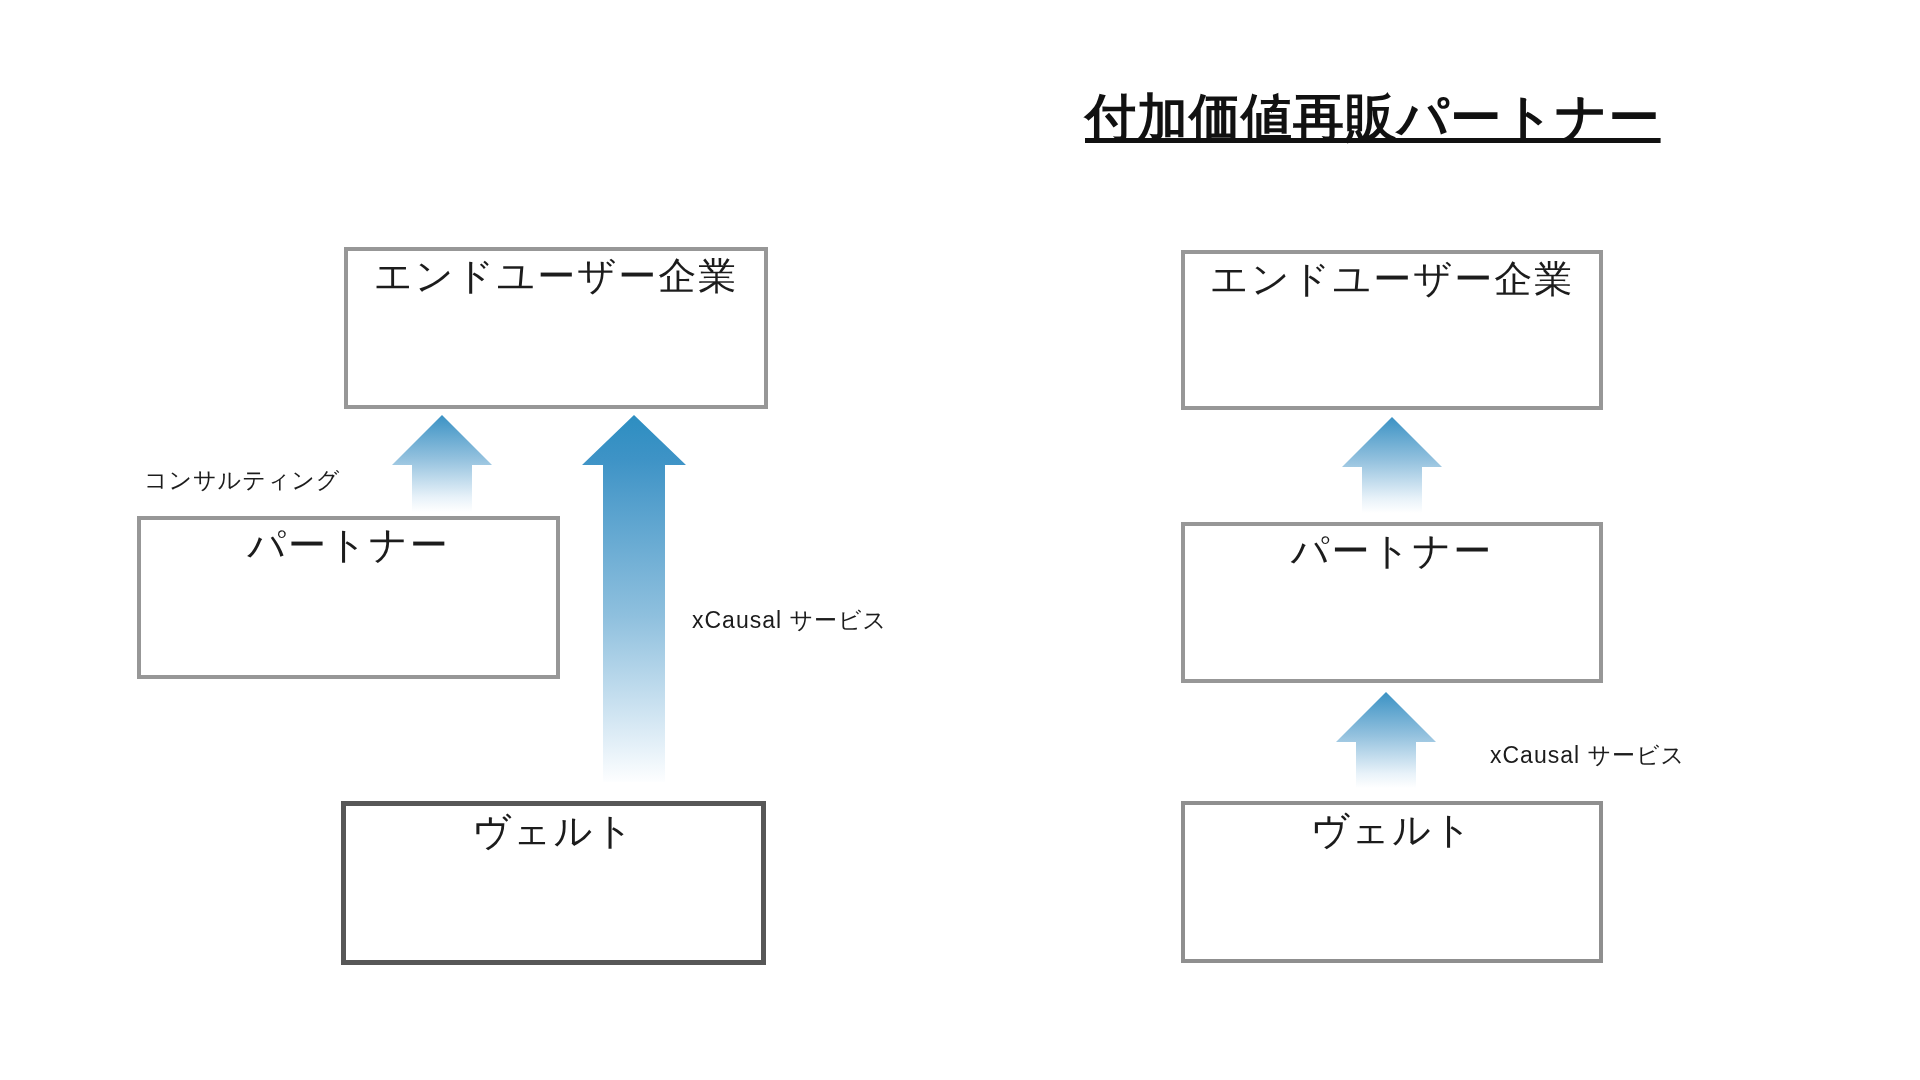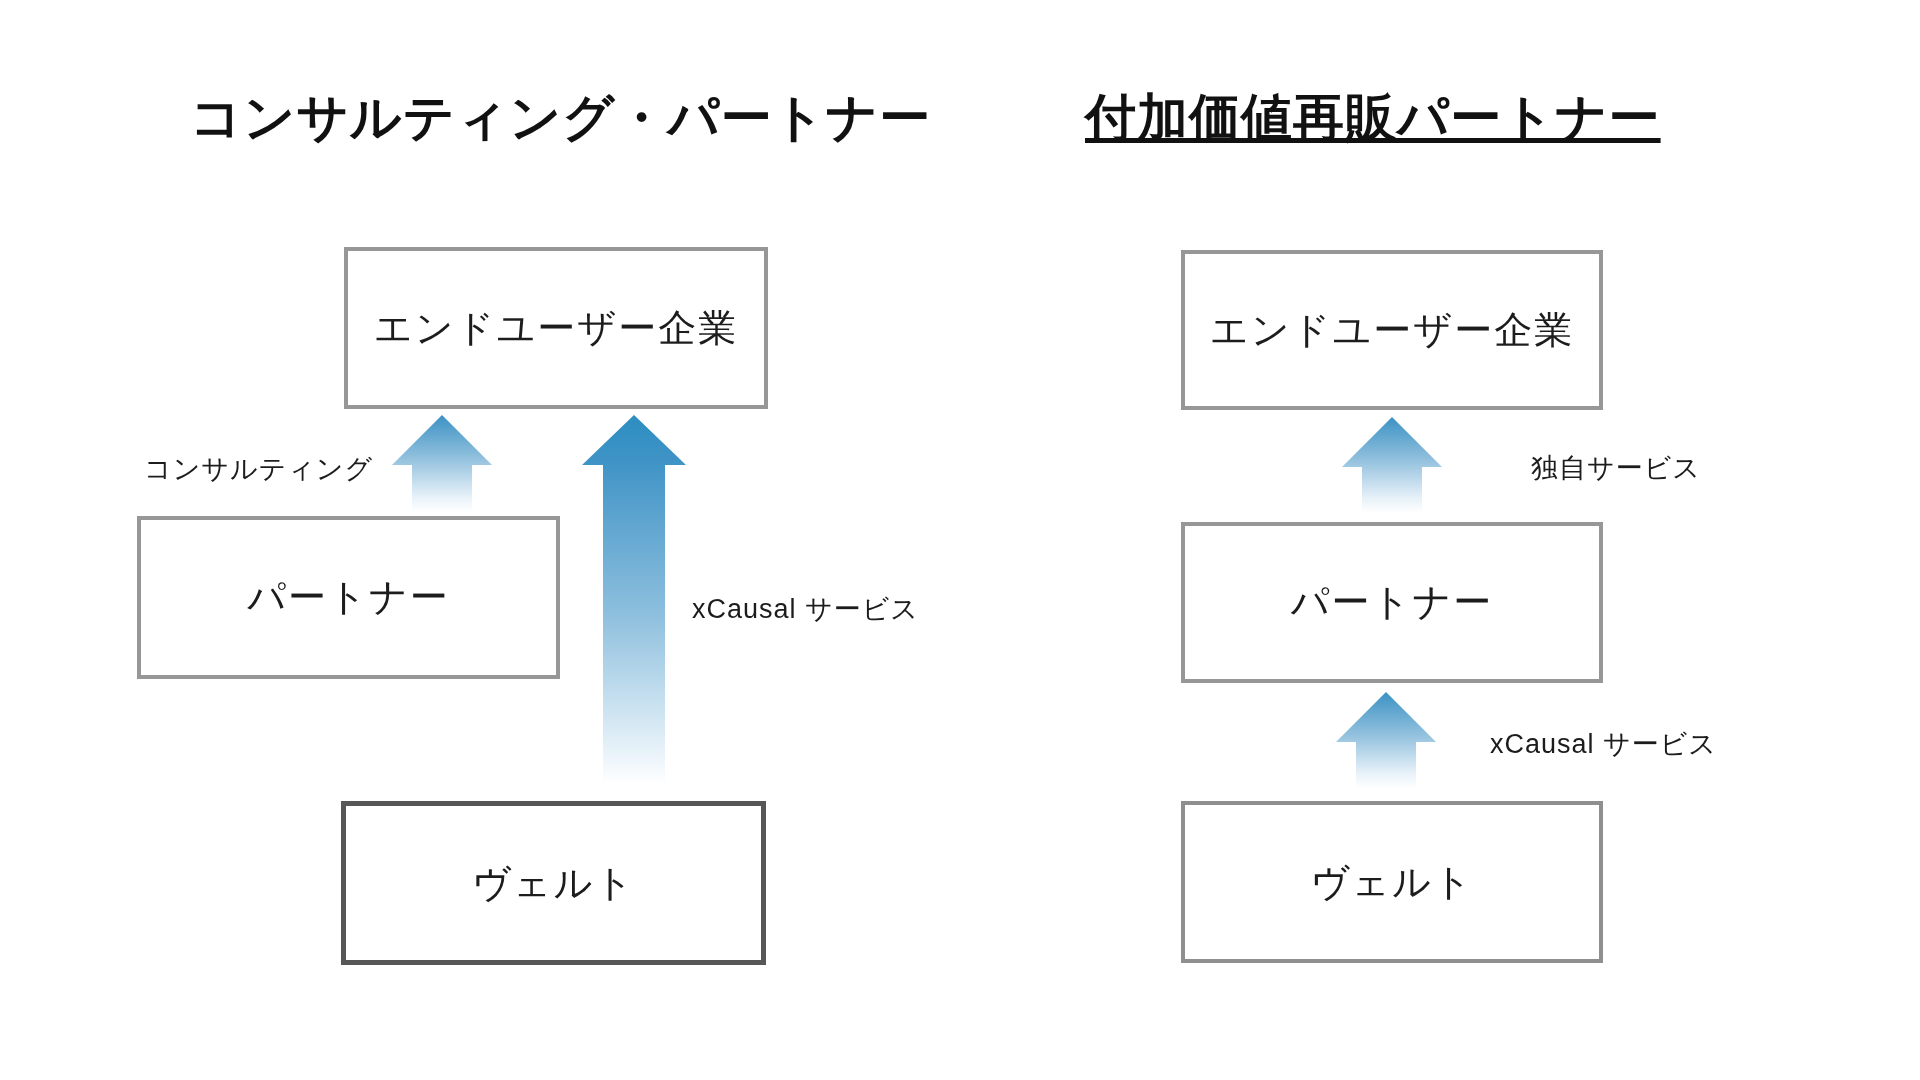--- a/index.html
+++ b/index.html
@@ -21,39 +21,40 @@
     font-size: 51px;
     font-weight: 600;
     letter-spacing: 1px;
     white-space: nowrap;
     color: #111111;
   }
   .box {
     position: absolute;
     background: #ffffff;
     display: flex;
-    align-items: center;
+    align-items: flex-start;
     justify-content: center;
     font-size: 38px;
     letter-spacing: 2px;
     white-space: nowrap;
     box-sizing: border-box;
     border: 4px solid #979797;
   }
   .box.dark {
     border: 5px solid #575757;
   }
   .box.mid-gray {
     border: 4px solid #8f8f8f;
   }
   .flow-label {
     position: absolute;
-    font-size: 27px;
+    font-size: 23px;
     letter-spacing: 1px;
     white-space: nowrap;
+    margin-top: 14px;
   }
   .arrow {
     position: absolute;
   }
   .arrow svg {
     display: block;
   }
 
   
   #left-title   { left: 190px;  top: 84px; }
@@ -73,21 +74,20 @@
   #r-arrow-top  { left: 1342px; top: 417px; }
   #r-arrow-bot  { left: 1336px; top: 692px; }
   #r-label-original { left: 1531px; top: 450px; }
   #r-label-xcausal  { left: 1490px; top: 726px; }
 </style>
 </head>
 <body>
 
 <div id="canvas">
 
-  <div class="title" id="left-title">コンサルティング・パートナー</div>
 
   <div class="box" id="l-box-top">
     <span>エンドユーザー企業</span>
   </div>
 
   <div class="box" id="l-box-mid">
     <span>パートナー</span>
   </div>
 
   <div class="box dark" id="l-box-bot">
@@ -162,17 +162,16 @@
           <stop offset="0" stop-color="#3b92c4"></stop>
           <stop offset="0.45" stop-color="#93c1de"></stop>
           <stop offset="0.85" stop-color="#e8f2f9"></stop>
           <stop offset="1" stop-color="#ffffff"></stop>
         </linearGradient>
       </defs>
       <polygon points="50,0 100,50 80,50 80,96 20,96 20,50 0,50" fill="url(#gradSmallC)"></polygon>
     </svg>
   </div>
 
-  <div class="flow-label" id="r-label-original">独自サービス</div>
 
   <div class="flow-label" id="r-label-xcausal">xCausal サービス</div>
 
 </div>
 
 </body></html>

